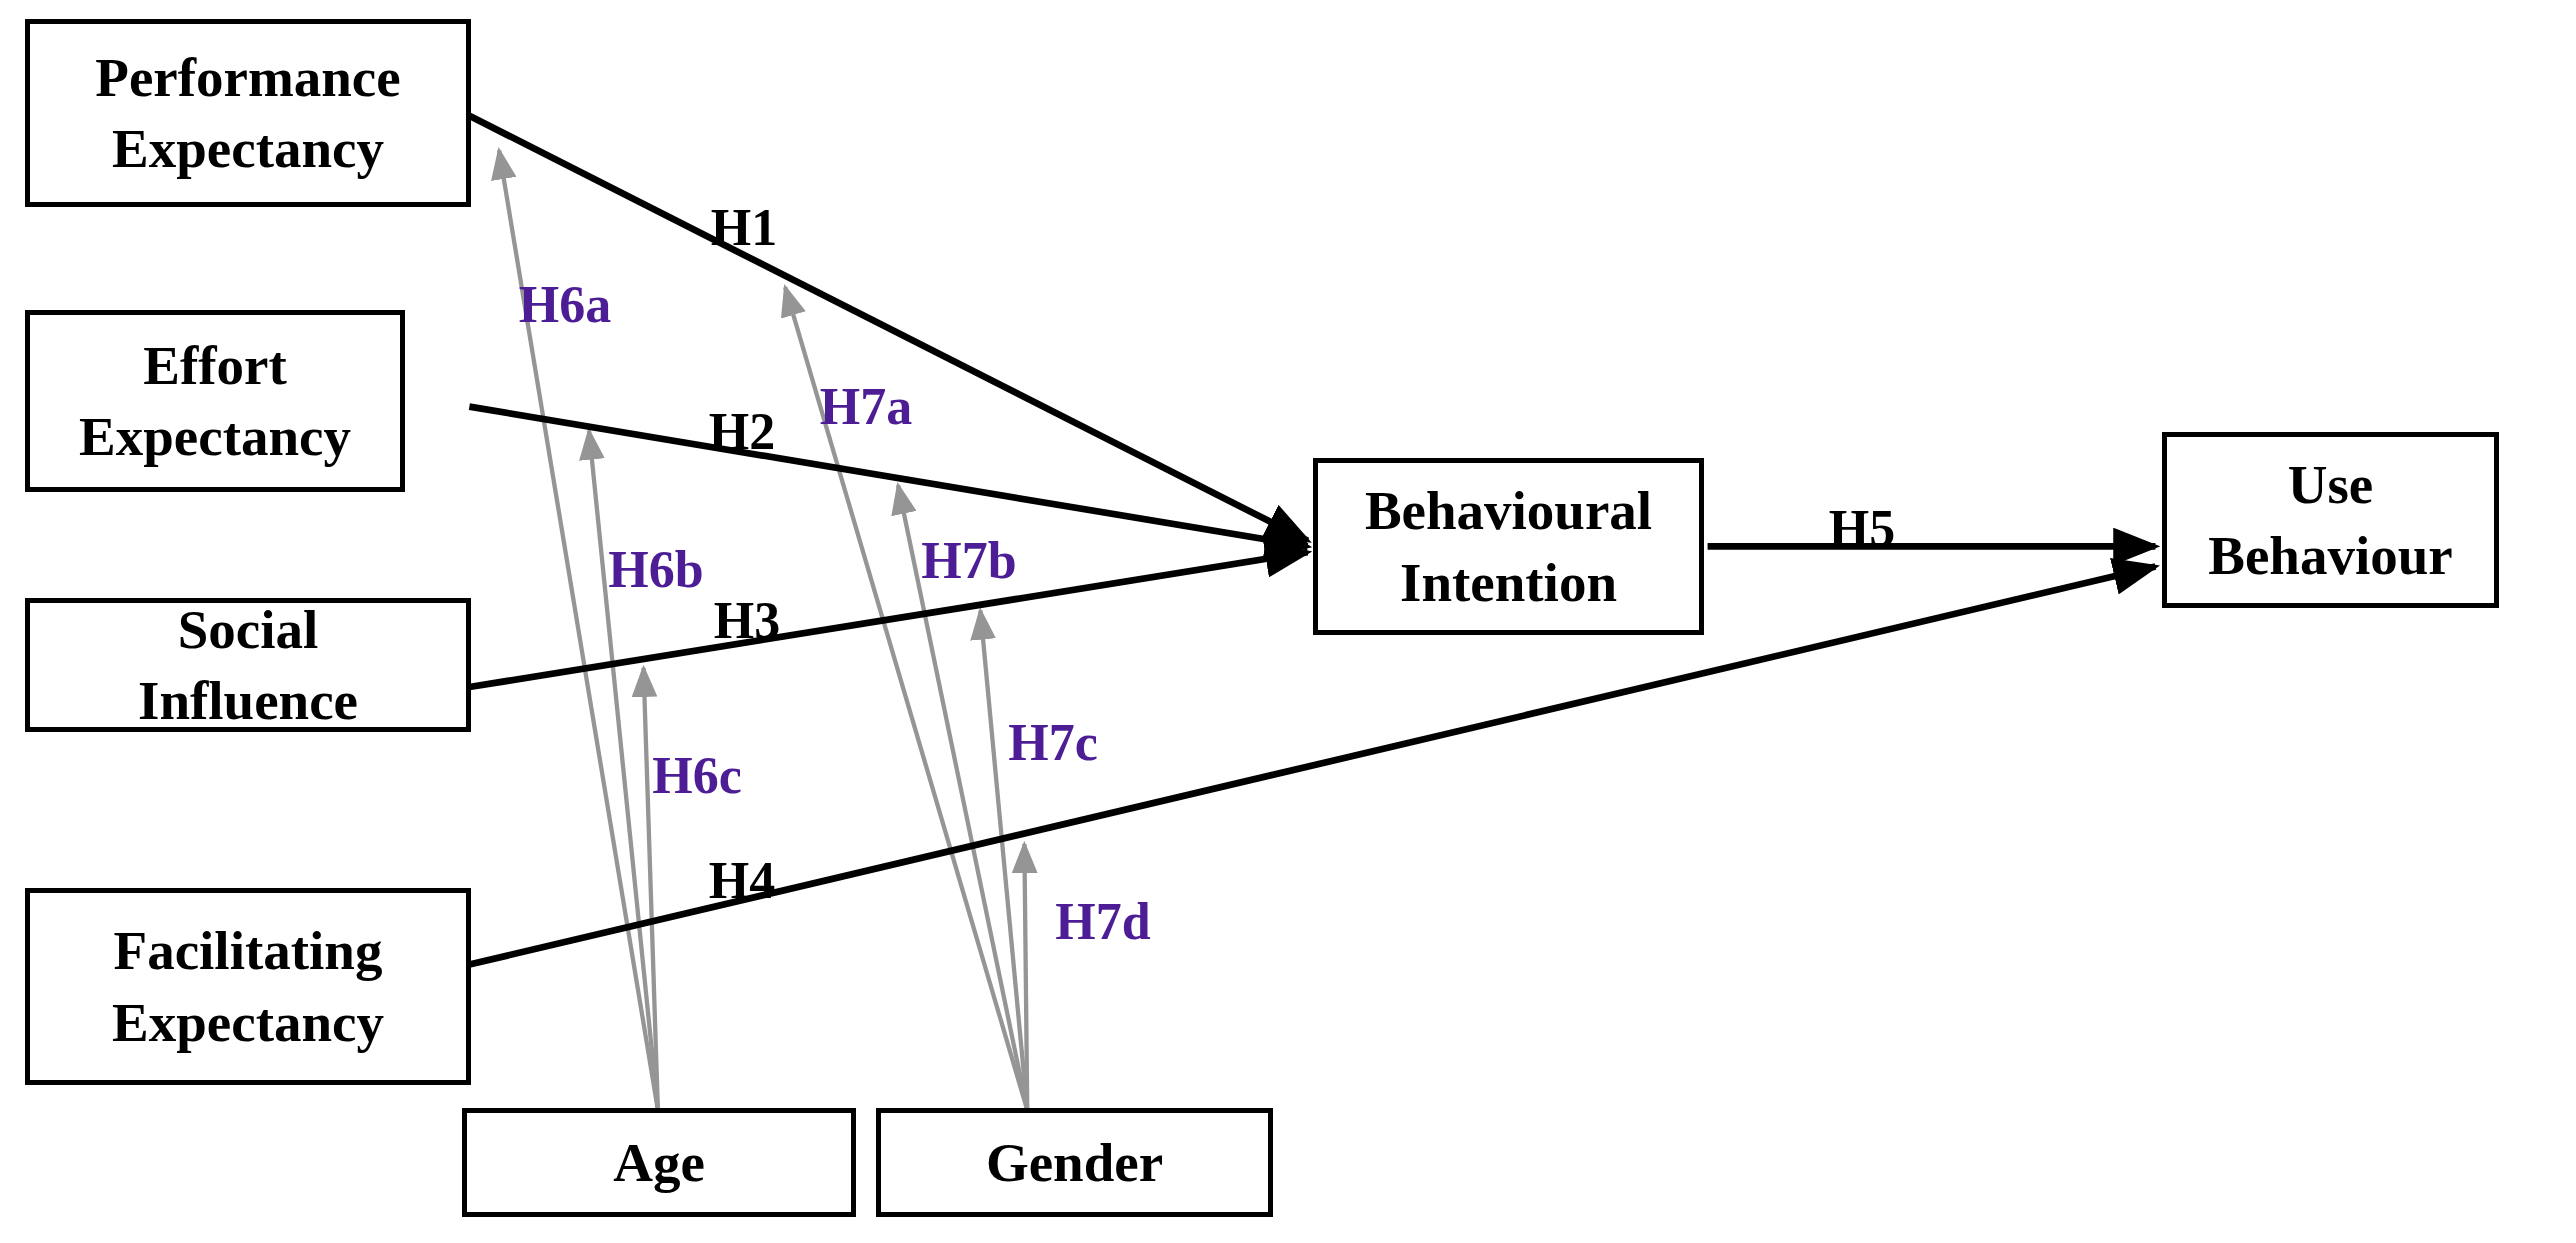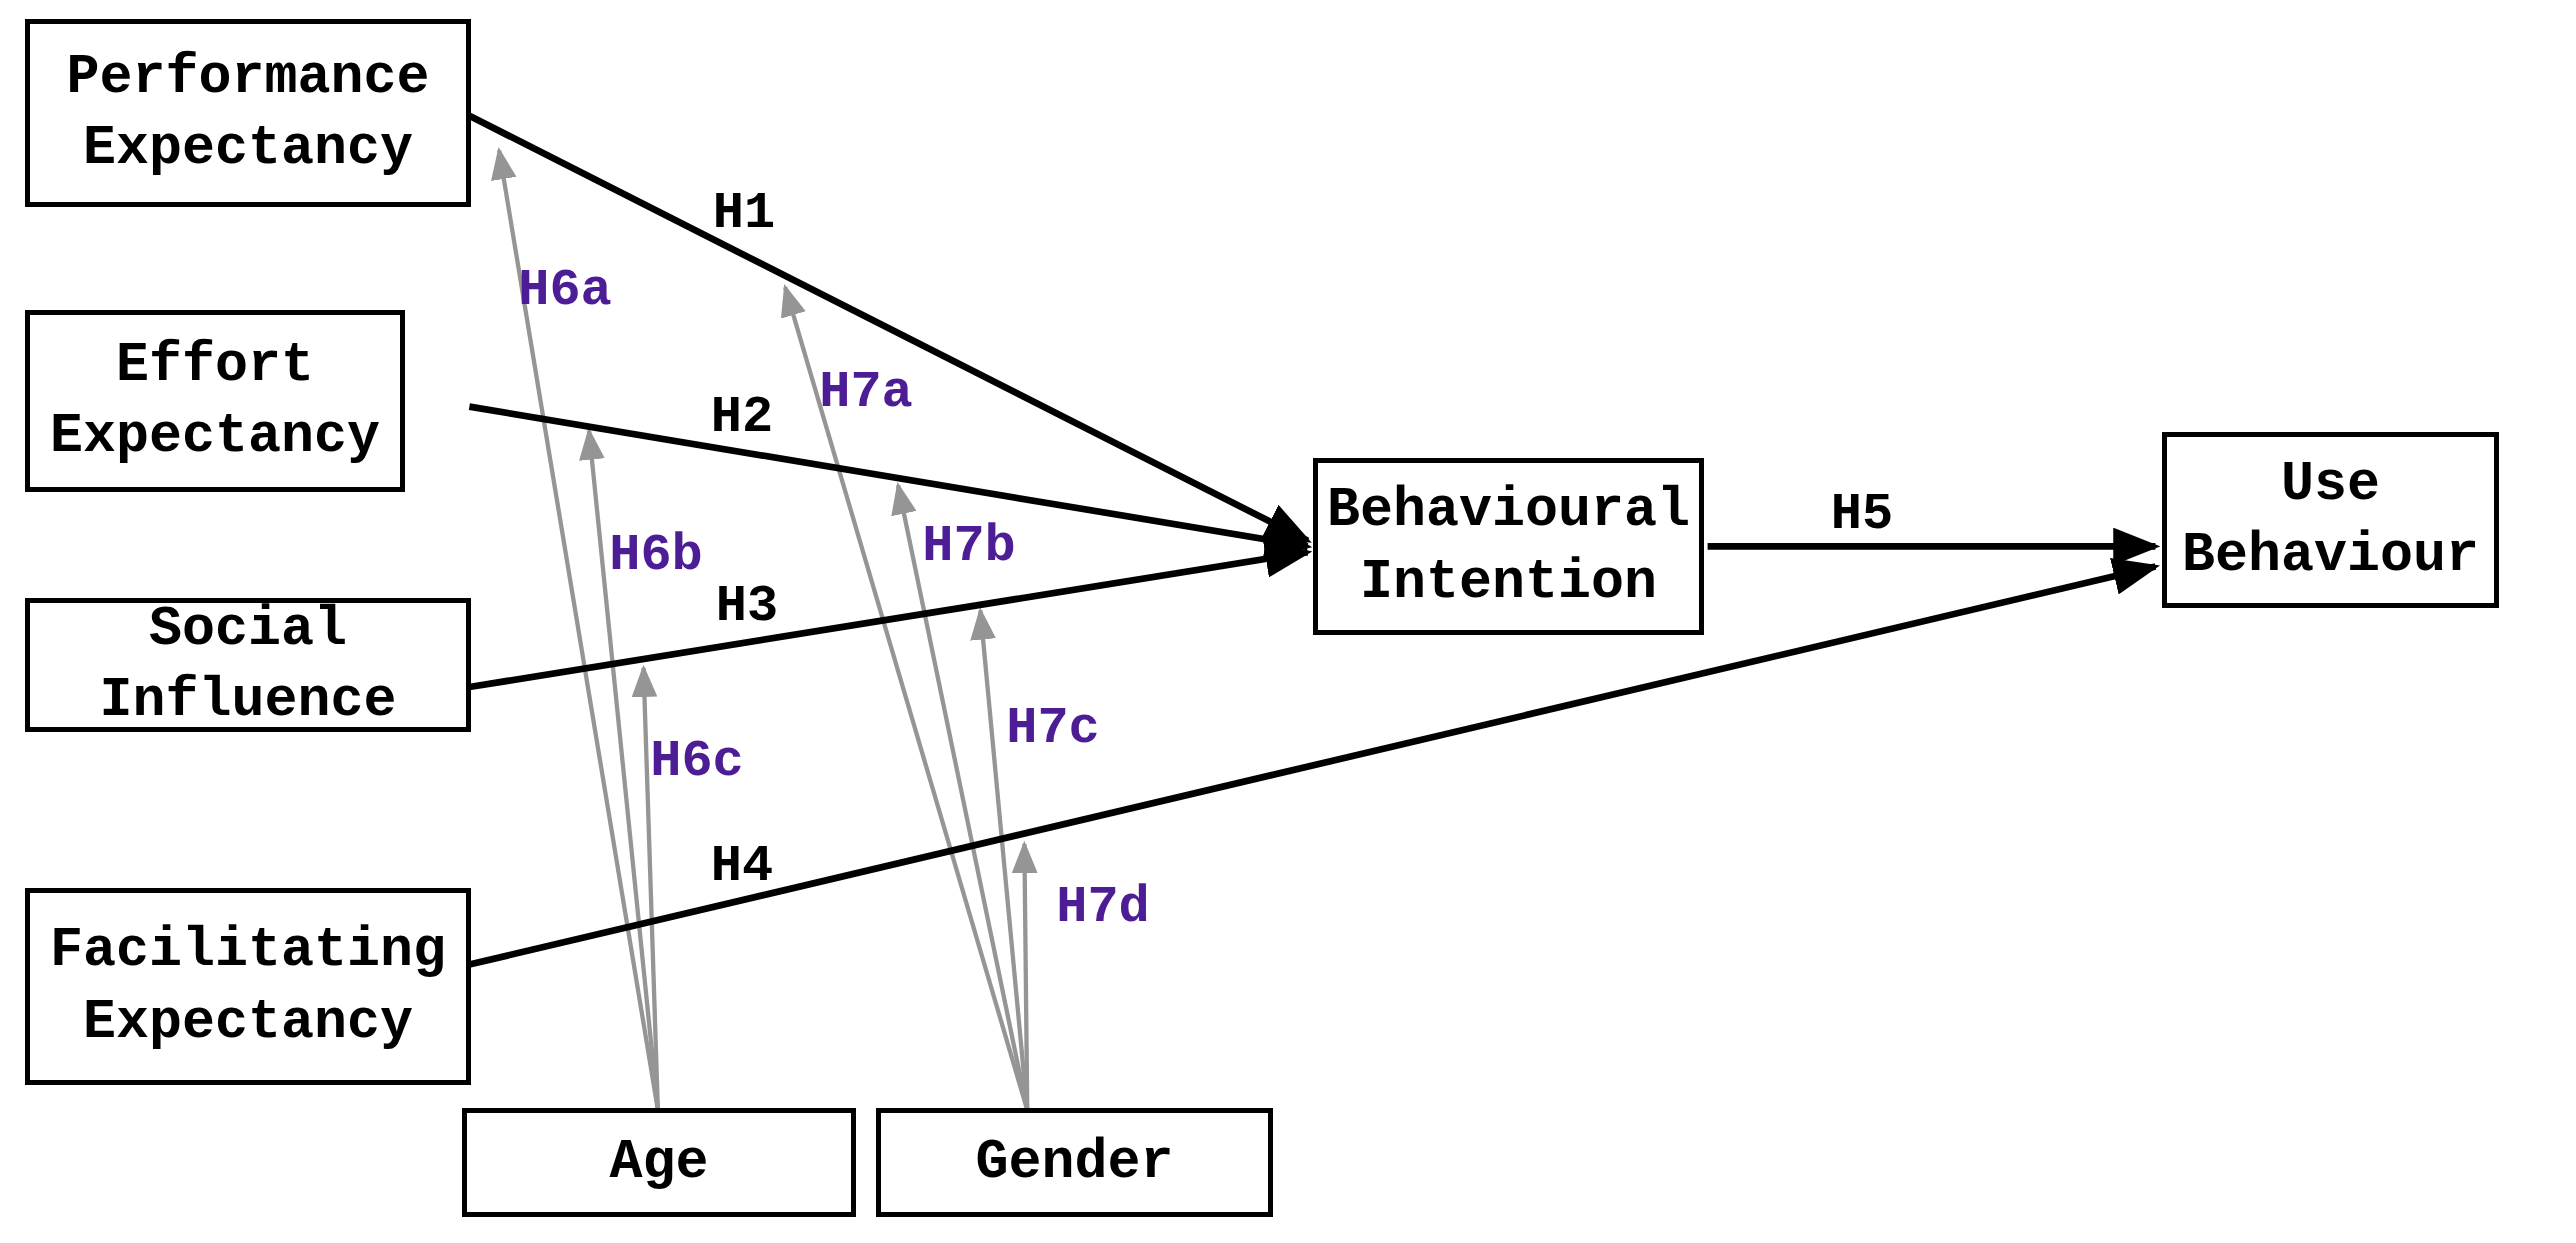--- a/index.html
+++ b/index.html
@@ -5,21 +5,21 @@
   html, body {
     margin: 0;
     padding: 0;
     background: #ffffff;
   }
   #canvas {
     position: relative;
     width: 2576px;
     height: 1243px;
     background: #ffffff;
-    font-family: Liberation Mono, monospace;
+    font-family: Liberation Serif, serif;
     overflow: hidden;
   }
   #arrow-layer {
     position: absolute;
     left: 0;
     top: 0;
   }
   line.k {
     stroke: #000000;
     stroke-width: 7;
@@ -46,20 +46,21 @@
   .box span {
     display: block;
     white-space: nowrap;
   }
   .lbl {
     position: absolute;
     transform: translate(-50%, -50%);
     font-weight: bold;
     font-size: 52px;
     white-space: nowrap;
+    margin-top: 14px;
   }
   .lbl.black { color: #000000; }
   .lbl.gray  { color: #4c1d95; }
 </style>
 </head>
 <body>
 
 <div id="canvas">
 
   <svg id="arrow-layer" width="2576" height="1243" viewBox="0 0 2691 1299">

